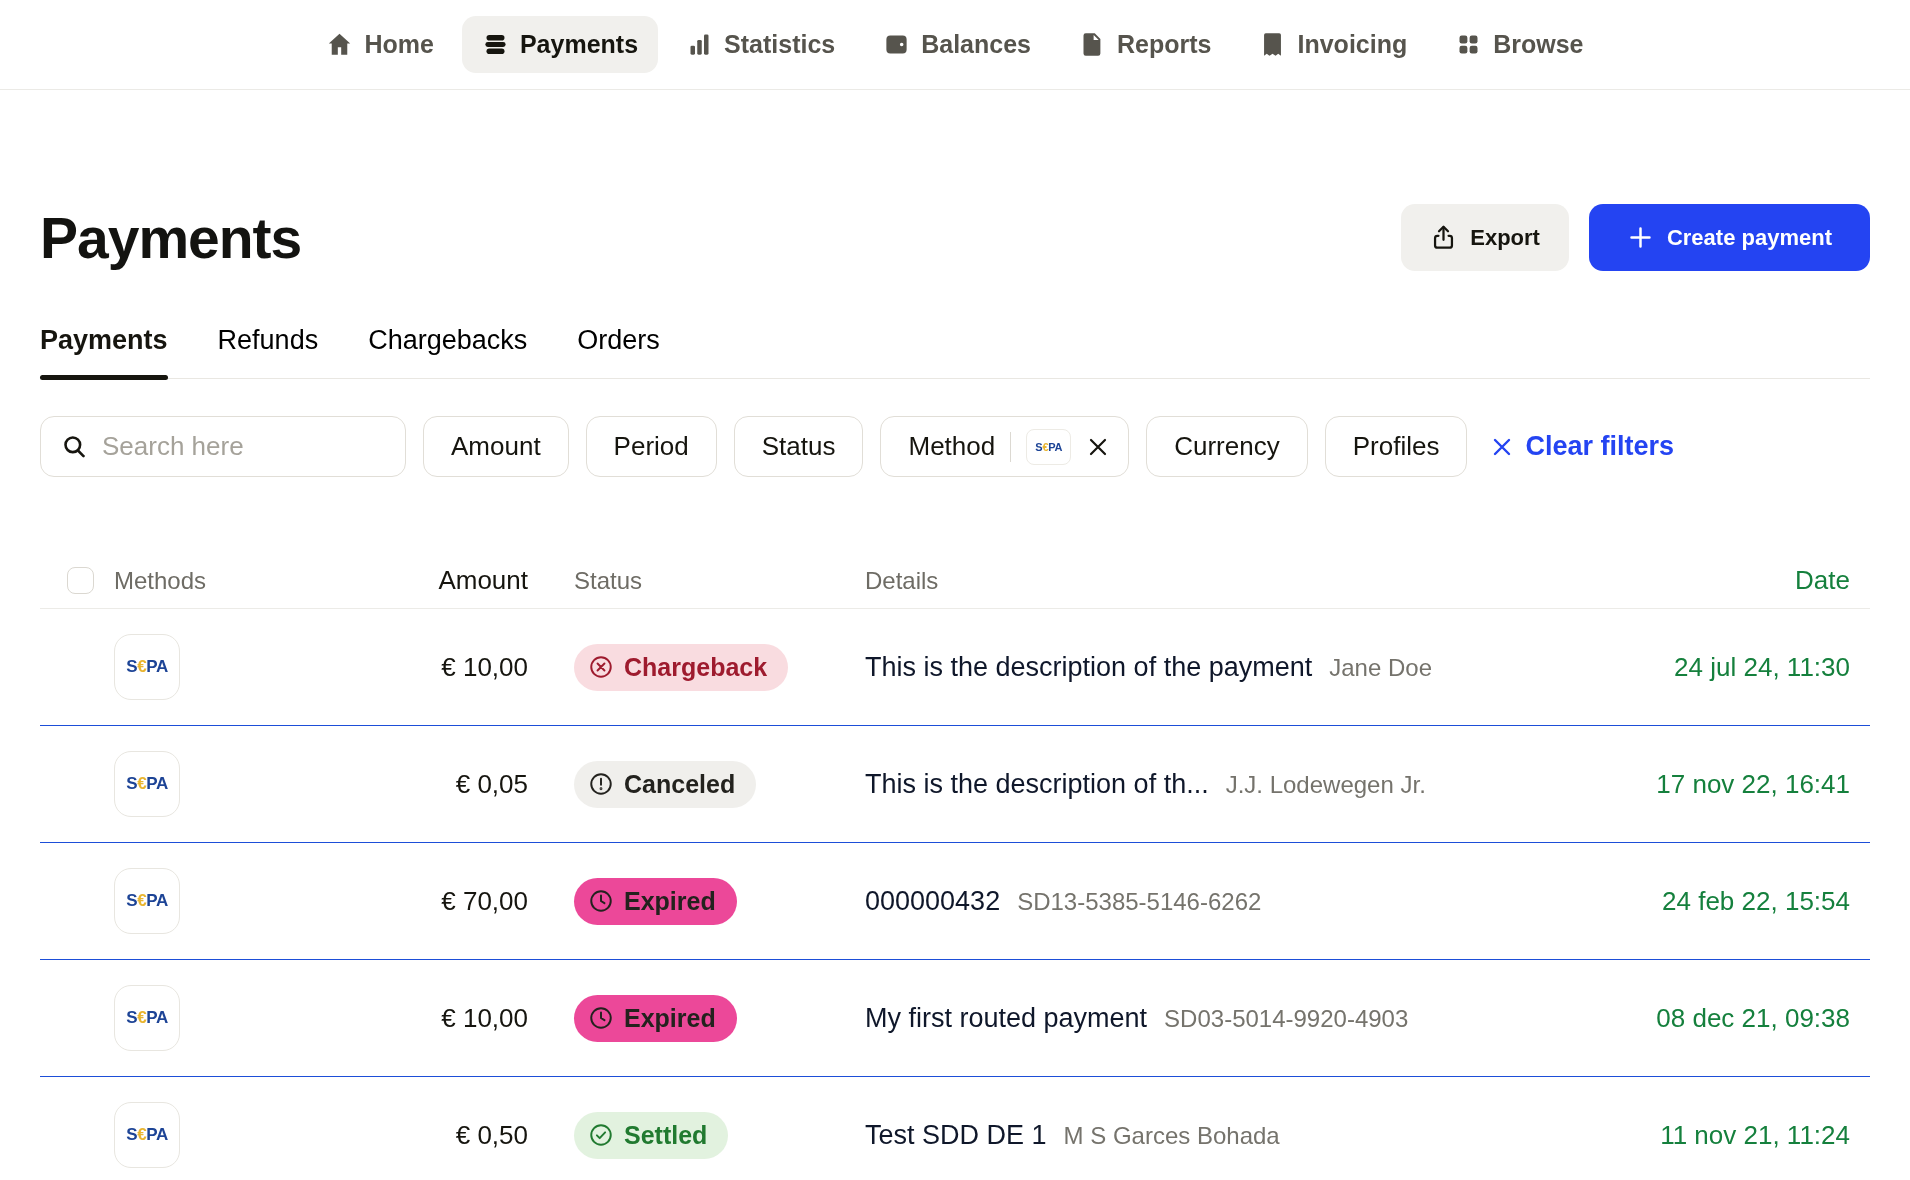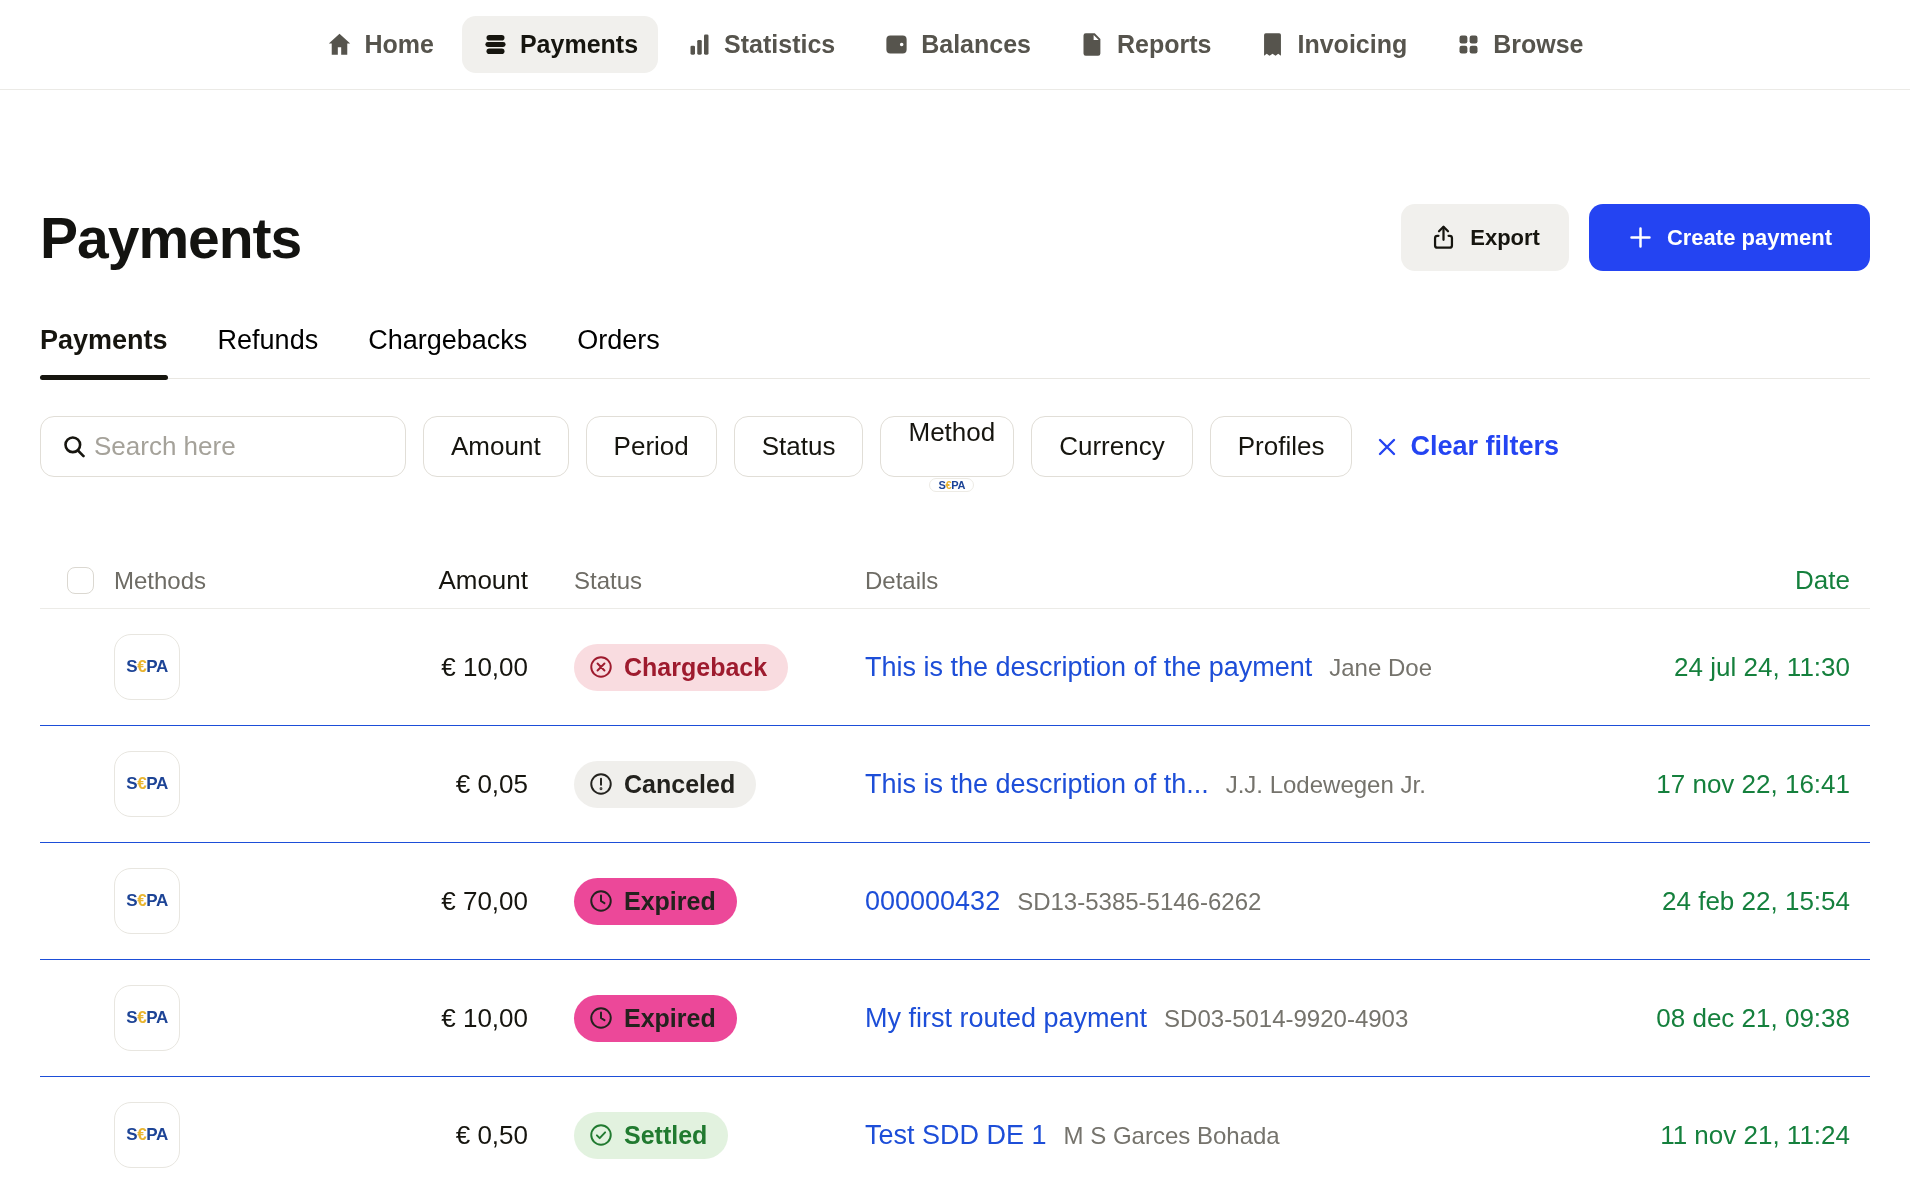--- a/index.html
+++ b/index.html
@@ -28,30 +28,30 @@
 
   
   .tabs { margin-top:54px; display:flex; gap:50px; border-bottom:1px solid #e9e7e2; }
   .tab { position:relative; padding-bottom:22px; font-size:27px; color:#000000; cursor:pointer; }
   .tab.active { color:#16150f; font-weight:700; }
   .tab.active::after { content:""; position:absolute; left:0; right:0; bottom:-2px;
     height:5px; background:#16150f; border-radius:3px; }
 
   
   .filters { margin-top:37px; display:flex; align-items:center; gap:17px; }
-  .search-box { display:flex; align-items:center; gap:6px; width:366px; height:61px;
+  .search-box { display:flex; align-items:center; gap:14px; width:366px; height:61px;
     border:1.5px solid #e1ded7; border-radius:14px; padding:0 20px; background:#fff; }
   .search-box svg { width:27px; height:27px; flex:none; }
   .search-box input { border:none; outline:none; width:100%; font-family:inherit;
     font-size:26px; color:#16150f; background:transparent; }
   .search-box input::placeholder { color:#a5a29a; }
   .pill { display:flex; align-items:center; height:61px; padding:0 27px;
     border:1.5px solid #e1ded7; border-radius:14px; font-size:26px; font-weight:500;
     color:#16150f; background:#fff; cursor:pointer; }
-  .pill-method { padding:0 18px 0 27px; gap:15px;flex-direction:column; }
+  .pill-method { padding:0 18px 0 27px; gap:15px; }
   .pill-divider { width:1px; height:30px; background:#dcd9d2; }
   .sepa-chip { width:45px; height:36px; border:1px solid #edebe5; border-radius:8px;
     display:flex; align-items:center; justify-content:center; background:#fff;
     font-size:11px; font-weight:800; letter-spacing:-0.3px; }
   .pill-method svg { width:24px; height:24px; display:block; }
   .clear-filters { display:flex; align-items:center; gap:11px; color:#2444f2;
     font-size:27px; font-weight:600; cursor:pointer; margin-left:6px; }
   .clear-filters svg { width:24px; height:24px; display:block; }
 
   .sepa-s, .sepa-pa { color:#1d4496; }
@@ -77,21 +77,21 @@
   .c-amount { text-align:right; font-size:26px; font-weight:500; color:#16150f; }
   .c-status { padding-left:46px; }
   .badge { display:inline-flex; align-items:center; gap:10px; height:47px;
     padding:0 21px 0 14px; border-radius:24px; font-size:25px; font-weight:600; }
   .badge svg { width:26px; height:26px; display:block; }
   .badge[data-status="chargeback"] { background:#f9dce0; color:#9e1b2e; }
   .badge[data-status="canceled"]   { background:#f0efec; color:#23221e; }
   .badge[data-status="expired"]    { background:#ec4899; color:#23221e; }
   .badge[data-status="settled"]    { background:#e2f2df; color:#217a30; }
   .c-details { display:flex; align-items:baseline; gap:17px; overflow:hidden; white-space:nowrap; }
-  .desc { font-size:27px; color:#1d4ed8; }
+  .desc { font-size:27px; color:#0f172a; }
   .sub  { font-size:24px; color:#75736c; }
   .c-date { text-align:right; padding-right:20px; font-size:26px; color:#15803d; }
 </style>
 </head>
 <body>
 
 <nav class="topnav">
   <div class="nav-item">
     <svg viewBox="0 0 24 24" fill="currentColor">
         <path d="M12 2.5 2.5 11h2.6v10h5.4v-6.5h3v6.5h5.4V11h2.6L12 2.5z"></path>

